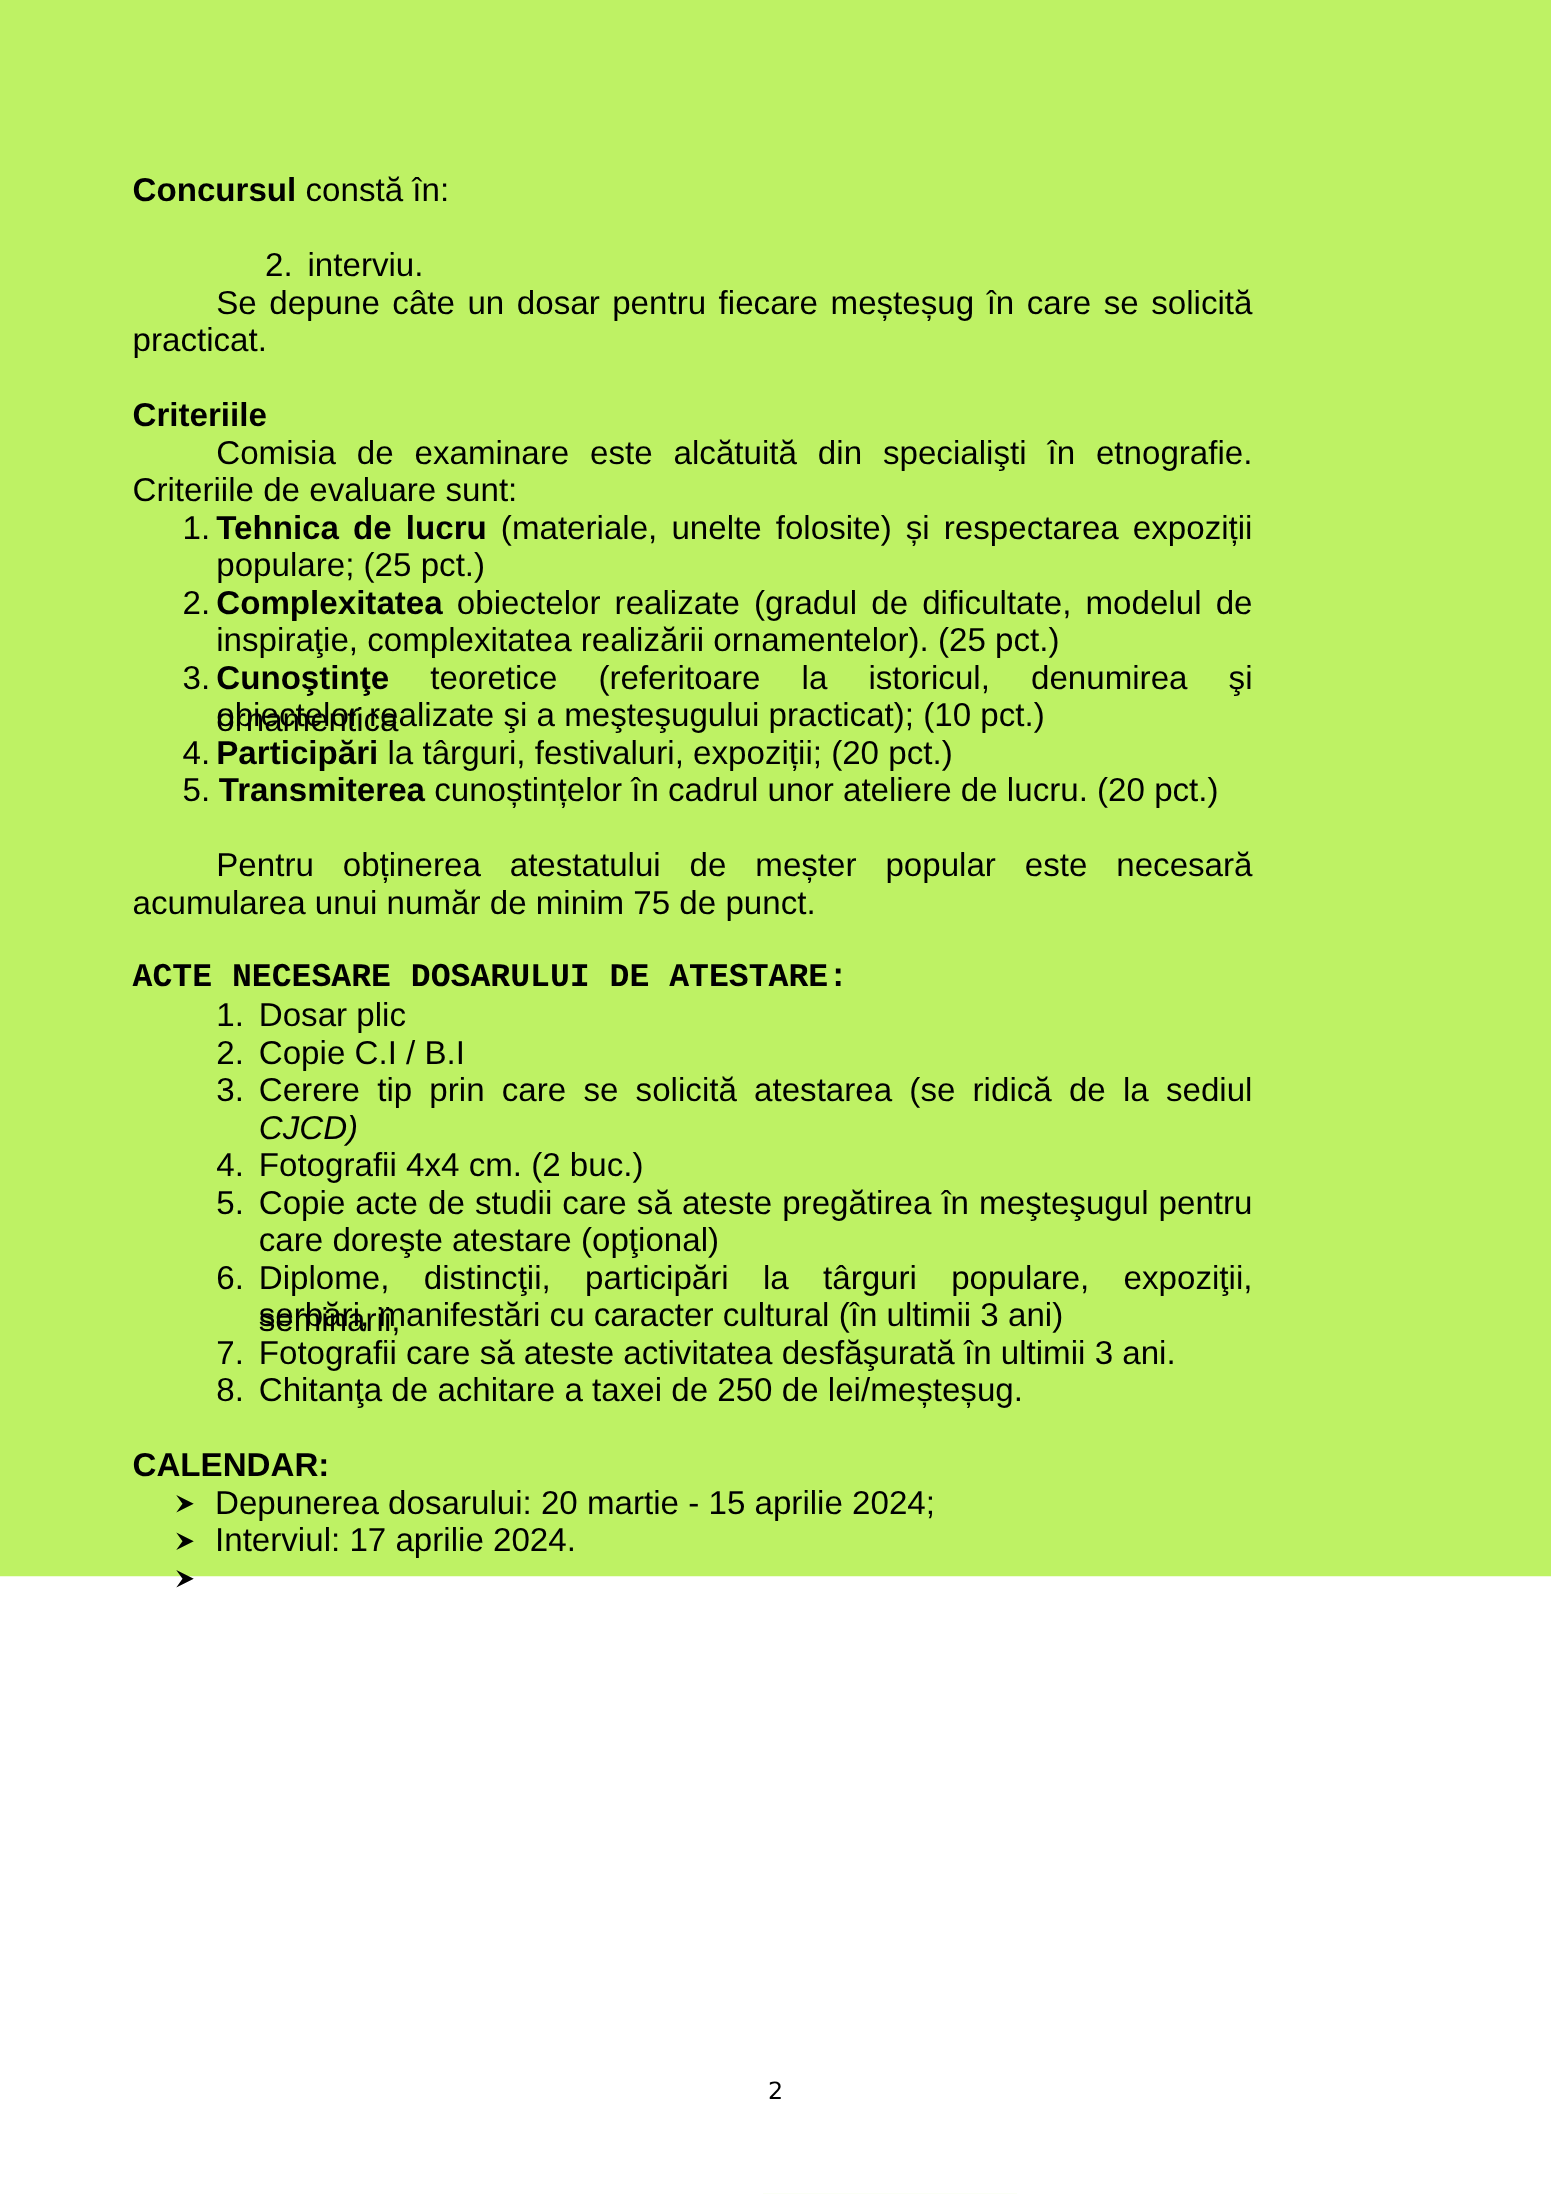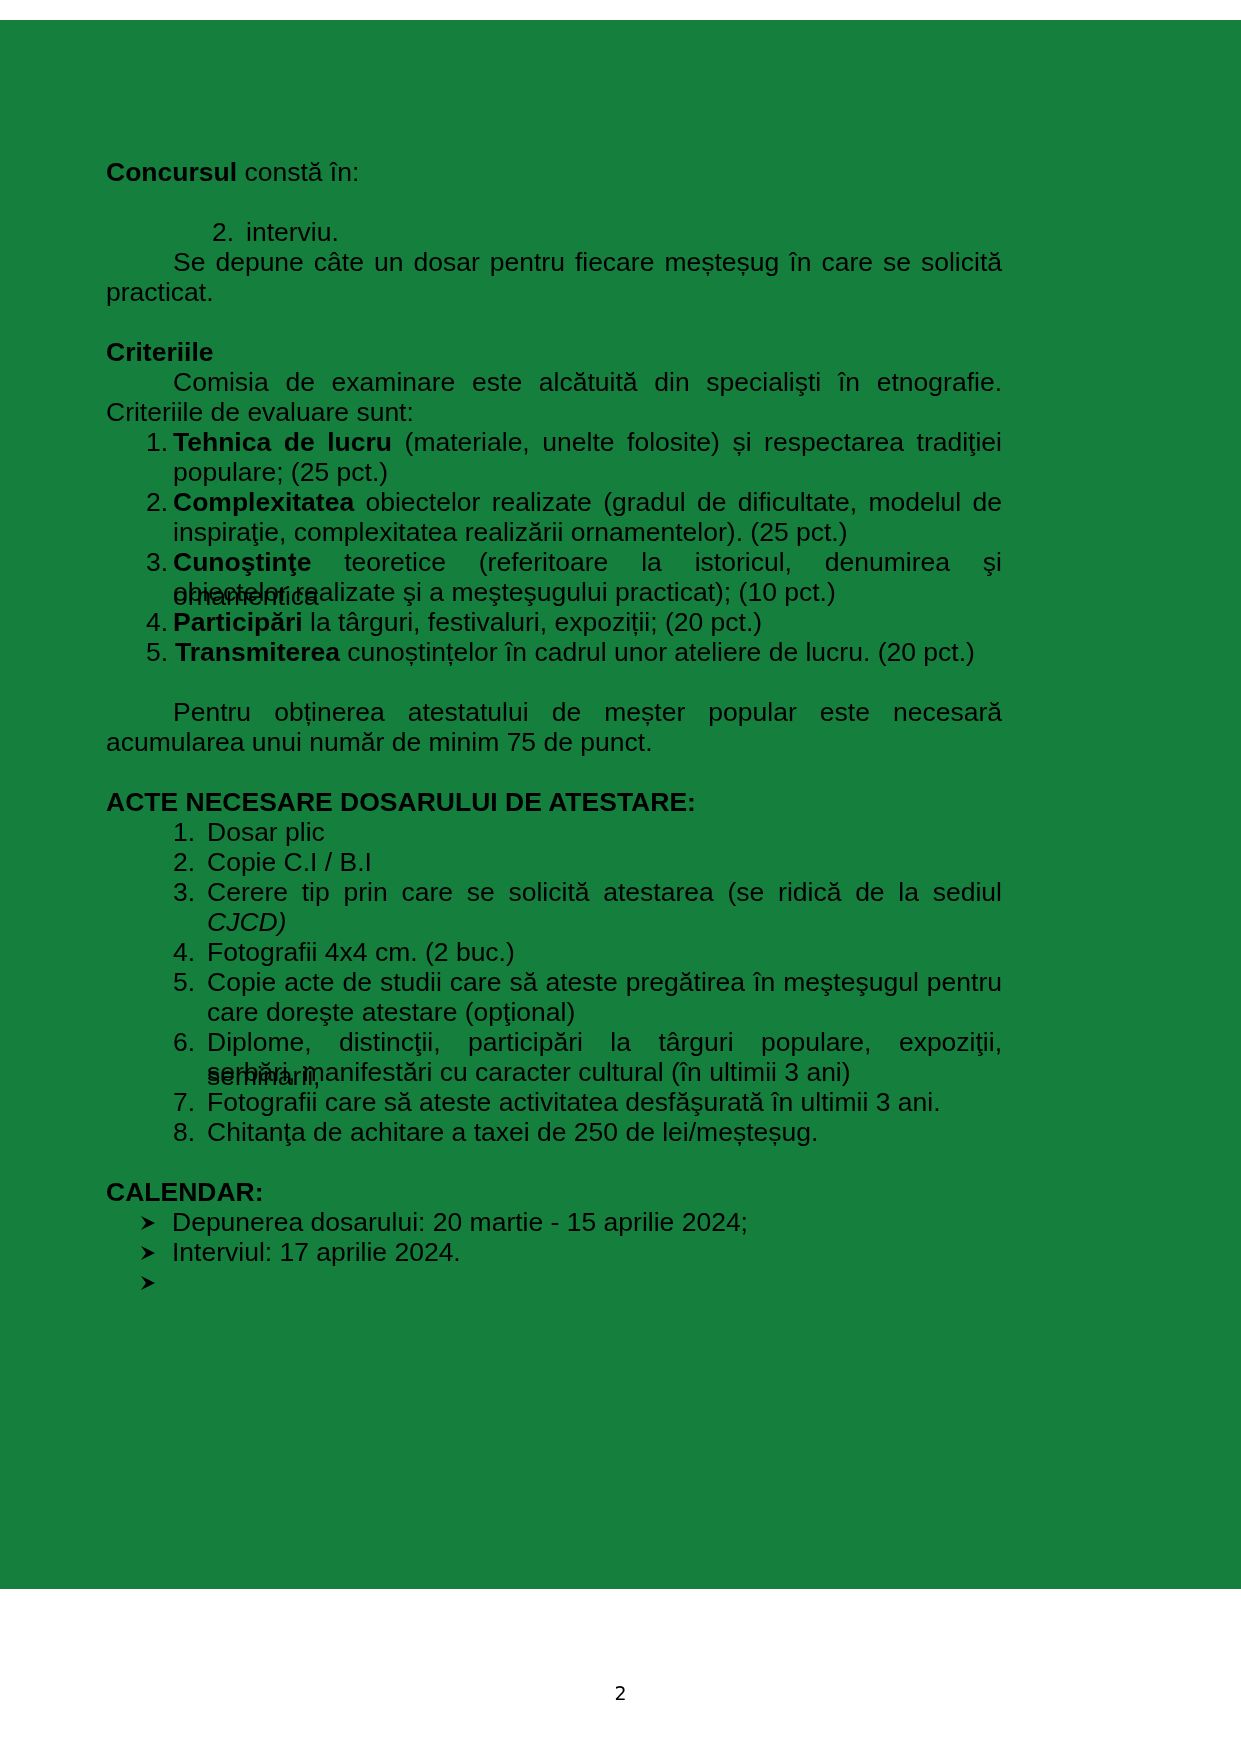--- a/index.html
+++ b/index.html
@@ -1,19 +1,19 @@
 <!DOCTYPE html>
 <html><head>
 <meta charset="utf-8">
 <style>
   html, body { margin: 0; padding: 0; background: #ffffff; }
   body { width: 1241px; height: 1755px; position: relative; overflow: hidden; }
   .page {
-    position: absolute; left: 0; top: 0; width: 1241px; height: 1569px; background: #15803d;
-    font-family: "Liberation Sans", sans-serif; font-size: 26.5px; color: #000; line-height: 33.5px; margin-top: 20px;
+    position: absolute; left: 0; top: 0; width: 1241px; height: 1261px; background: #bef264;
+    font-family: "Liberation Sans", sans-serif; font-size: 26.5px; color: #000; line-height: 33.5px;
   }
   .abs { position: absolute; white-space: nowrap; }
   .b { font-weight: bold; }
   .just { position: absolute; text-align: justify; text-align-last: justify; white-space: normal; }
   .num { display: inline-block; }
   .pagenum { position: absolute; left: 0; width: 1241px; top: 1657px; text-align: center;
     font-family: "DejaVu Sans", sans-serif; font-size: 19px; }
   .arrow { display: inline-block; width: 16px; height: 18px; vertical-align: -1px; margin-right: 16px; }
 </style>
 </head>
@@ -29,42 +29,42 @@
   </div>
   <div class="just" style="left:173px; top:226px; width:829px;">Se depune câte un dosar pentru fiecare meșteșug în care se solicită</div>
   <div class="abs" style="left:106px; top:256px;">practicat.</div>
 
   <div class="abs b" style="left:106px; top:316px;">Criteriile</div>
   <div class="just" style="left:173px; top:346px; width:829px;">Comisia de examinare este alcătuită din specialişti în etnografie.</div>
   <div class="abs" style="left:106px; top:376px;">Criteriile de evaluare sunt:</div>
 
   <div>
     <div class="abs" style="left:146px; top:406px;">1.</div>
-    <div class="just" style="left:173px; top:406px; width:829px;"><span class="b">Tehnica de lucru</span><span> (materiale, unelte folosite) și respectarea tradiţiei</span></div>
+    <div class="just" style="left:173px; top:406px; width:829px;"><span class="b">Tehnica de lucru</span><span> (materiale, unelte folosite) și respectarea expoziții</span></div>
     <div class="abs" style="left:173px; top:436px;">populare; (25 pct.)</div>
 
     <div class="abs" style="left:146px; top:466px;">2.</div>
     <div class="just" style="left:173px; top:466px; width:829px;"><span class="b">Complexitatea</span><span> obiectelor realizate (gradul de dificultate, modelul de</span></div>
     <div class="abs" style="left:173px; top:496px;">inspiraţie, complexitatea realizării ornamentelor). (25 pct.)</div>
 
     <div class="abs" style="left:146px; top:526px;">3.</div>
     <div class="just" style="left:173px; top:526px; width:829px;"><span class="b">Cunoştinţe</span><span> teoretice (referitoare la istoricul, denumirea şi ornamentica</span></div>
     <div class="abs" style="left:173px; top:556px;">obiectelor realizate şi a meşteşugului practicat); (10 pct.)</div>
 
     <div class="abs" style="left:146px; top:586px;">4.</div>
     <div class="abs" style="left:173px; top:586px;"><span class="b">Participări</span><span> la târguri, festivaluri, expoziții; (20 pct.)</span></div>
 
     <div class="abs" style="left:146px; top:616px;">5.</div>
     <div class="abs" style="left:175px; top:616px;"><span class="b">Transmiterea</span><span> cunoștințelor în cadrul unor ateliere de lucru. (20 pct.)</span></div>
   </div>
 
   <div class="just" style="left:173px; top:676px; width:829px;">Pentru obținerea atestatului de meșter popular este necesară</div>
   <div class="abs" style="left:106px; top:706px;">acumularea unui număr de minim 75 de punct.</div>
 
-  <div class="abs b" style="left:106px; top:766px;">ACTE NECESARE DOSARULUI DE ATESTARE:</div>
+  <div class="abs b" style="left:106px; top:766px;font-family:Liberation Mono, monospace;">ACTE NECESARE DOSARULUI DE ATESTARE:</div>
   <div>
     <div class="abs" style="left:173px; top:796px;">1.</div>
     <div class="abs" style="left:207px; top:796px;">Dosar plic</div>
 
     <div class="abs" style="left:173px; top:826px;">2.</div>
     <div class="abs" style="left:207px; top:826px;">Copie C.I / B.I</div>
 
     <div class="abs" style="left:173px; top:856px;">3.</div>
     <div class="just" style="left:207px; top:856px; width:795px;">Cerere tip prin care se solicită atestarea (se ridică de la sediul</div>
     <div class="abs" style="left:207px; top:886px;font-style:italic;">CJCD)</div>

